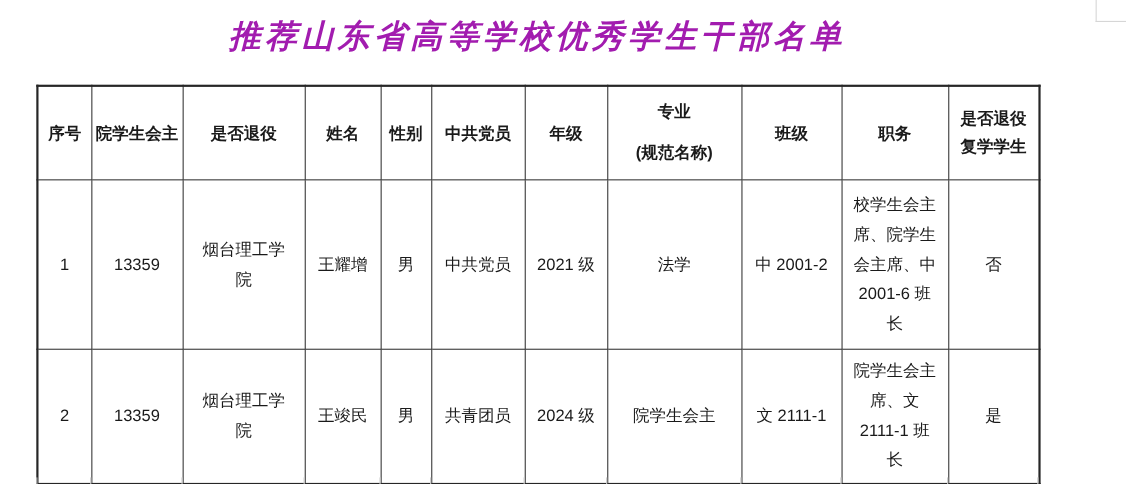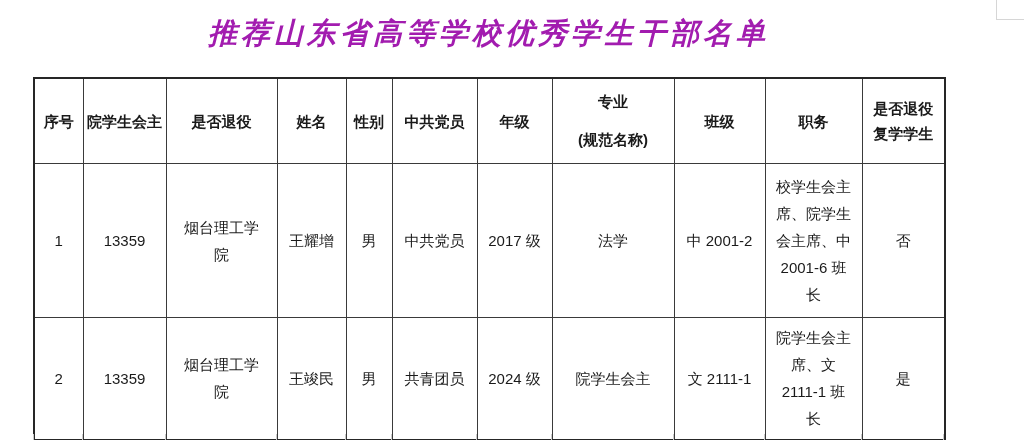--- a/index.html
+++ b/index.html
@@ -112,21 +112,21 @@
     </thead>
     <tbody>
       <tr class="row-1">
         <td>1</td>
         <td>13359</td>
         <td>烟台理工学
 院</td>
         <td>王耀增</td>
         <td>男</td>
         <td>中共党员</td>
-        <td>2017 级</td>
+        <td>2021 级</td>
         <td>法学</td>
         <td>中 2001-2</td>
         <td>校学生会主
 席、院学生
 会主席、中
 2001-6 班
 长</td>
         <td>否</td>
       </tr>
       <tr class="row-2">

